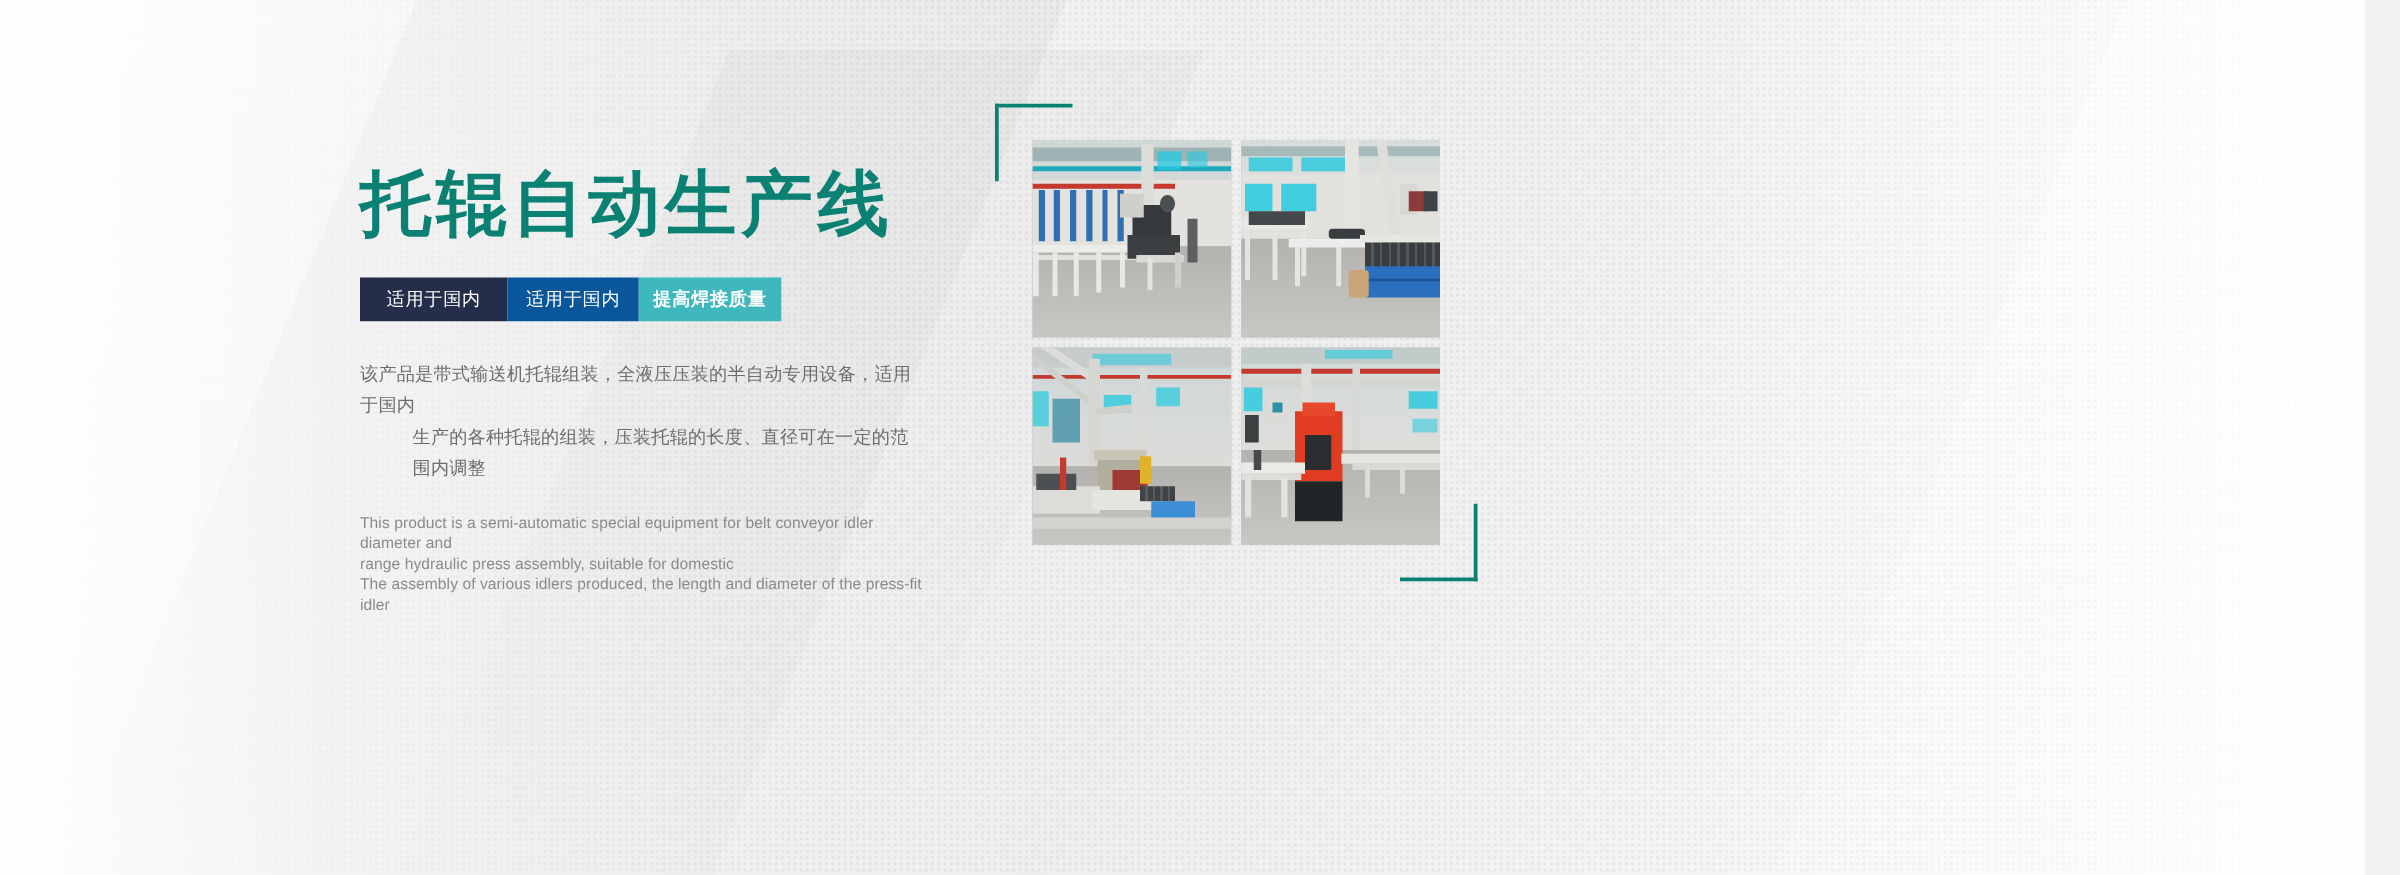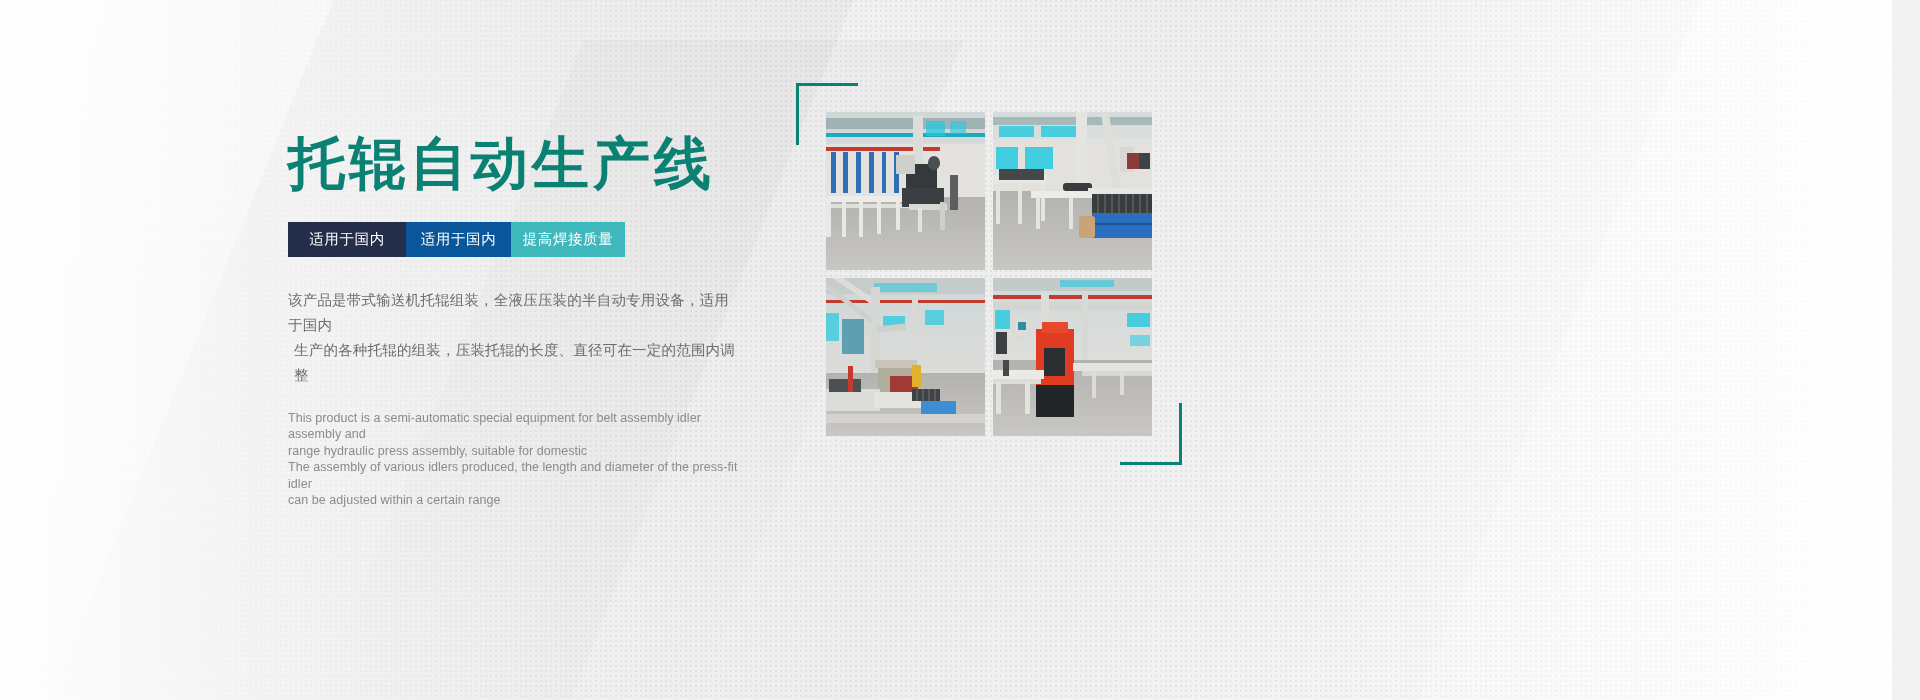--- a/index.html
+++ b/index.html
@@ -83,31 +83,31 @@
     display:flex;
     align-items:center;
     justify-content:center;
     color:#ffffff;
     font-size:14.5px;
     letter-spacing:0.6px;
     white-space:nowrap;
   }
   .tag-1{ width:118px; background:#242d4a; }
   .tag-2{ width:105px; background:#0a569b; }
-  .tag-3{ width:114px; background:#3fb8bd; }
+  .tag-3{ width:114px; background:#3fb8bd;font-weight:bold; }
 
   .cn-desc{
     margin-top:31px;
     font-size:14.5px;
     line-height:25px;
     color:#6d6d6d;
     width:452px;
     letter-spacing:0.2px;
   }
-  .cn-desc .l2{ padding-left:6px; display:block; }
+  .cn-desc .l2{ padding-left:6px; display:block;margin-left:36px; }
 
   .en-desc{
     margin-top:22px;
     font-size:12.5px;
     line-height:16.5px;
     color:#8b8b8b;
     width:452px;
     letter-spacing:0.05px;
   }
   .en-desc span{ display:block; }
@@ -181,24 +181,23 @@
       <div class="tag tag-2">适用于国内</div>
       <div class="tag tag-3">提高焊接质量</div>
     </div>
 
     <div class="cn-desc">
       <span class="l1">该产品是带式输送机托辊组装，全液压压装的半自动专用设备，适用于国内</span>
       <span class="l2">生产的各种托辊的组装，压装托辊的长度、直径可在一定的范围内调整</span>
     </div>
 
     <div class="en-desc">
-      <span>This product is a semi-automatic special equipment for belt assembly idler assembly and</span>
+      <span>This product is a semi-automatic special equipment for belt conveyor idler diameter and</span>
       <span>range hydraulic press assembly, suitable for domestic</span>
       <span>The assembly of various idlers produced, the length and diameter of the press-fit idler</span>
-      <span>can be adjusted within a certain range</span>
     </div>
   </div>
 
   <div class="photo-block">
 
     <div class="bracket bracket-tl">
       <span class="h"></span>
         <span class="v"></span>
     </div>
     <div class="bracket bracket-br">

